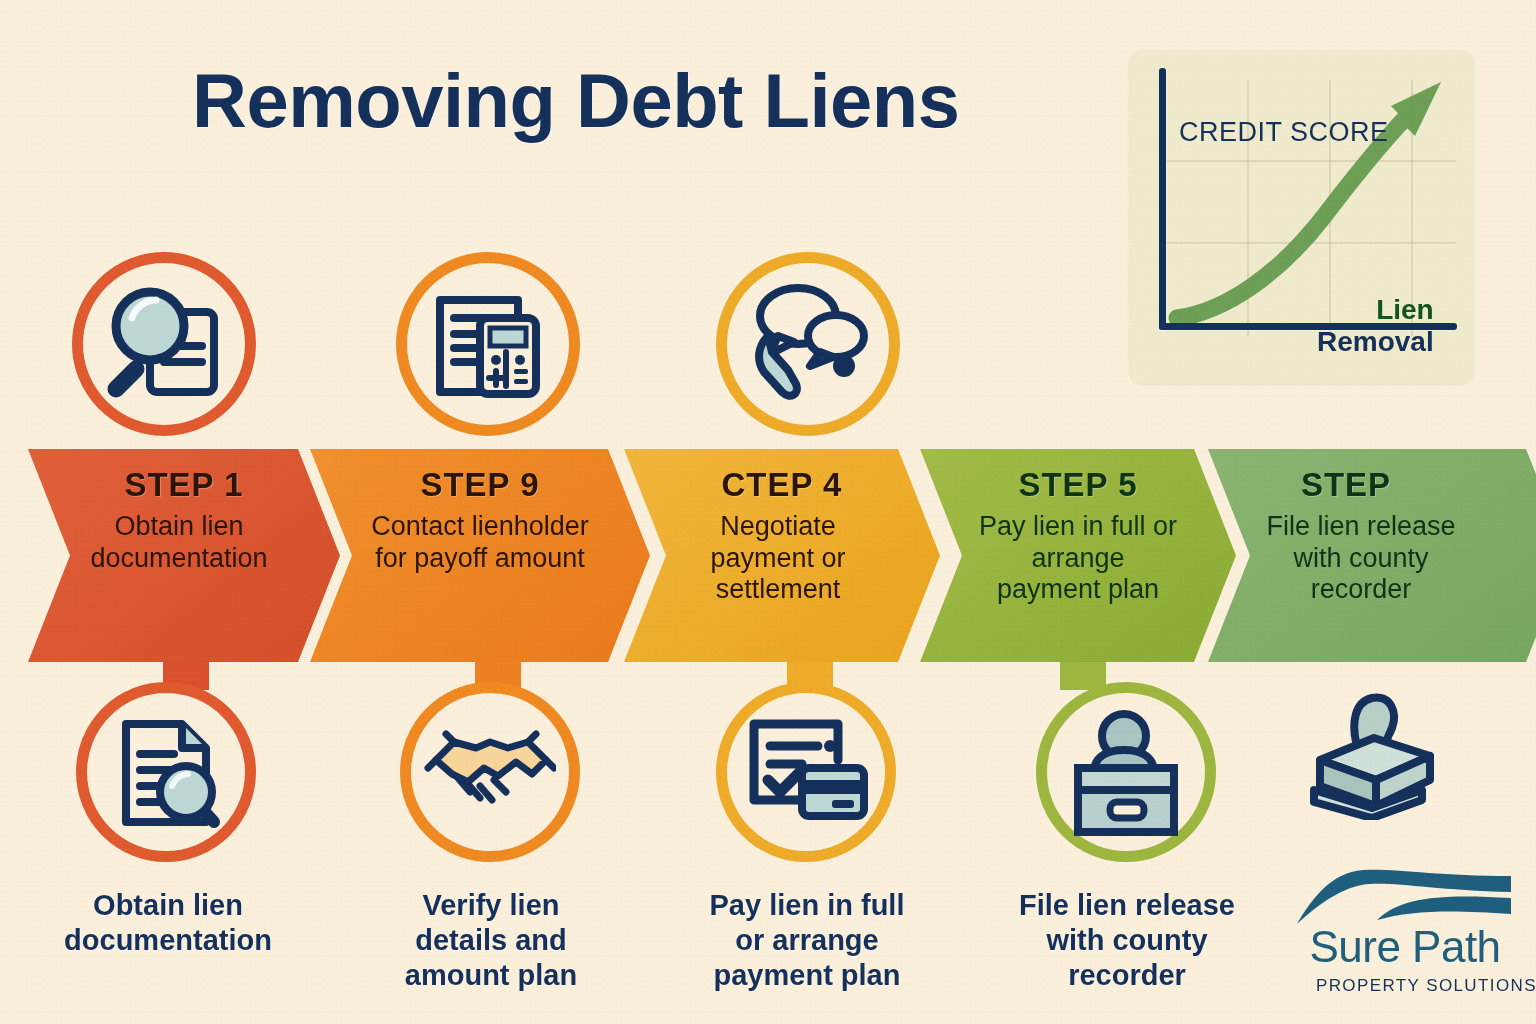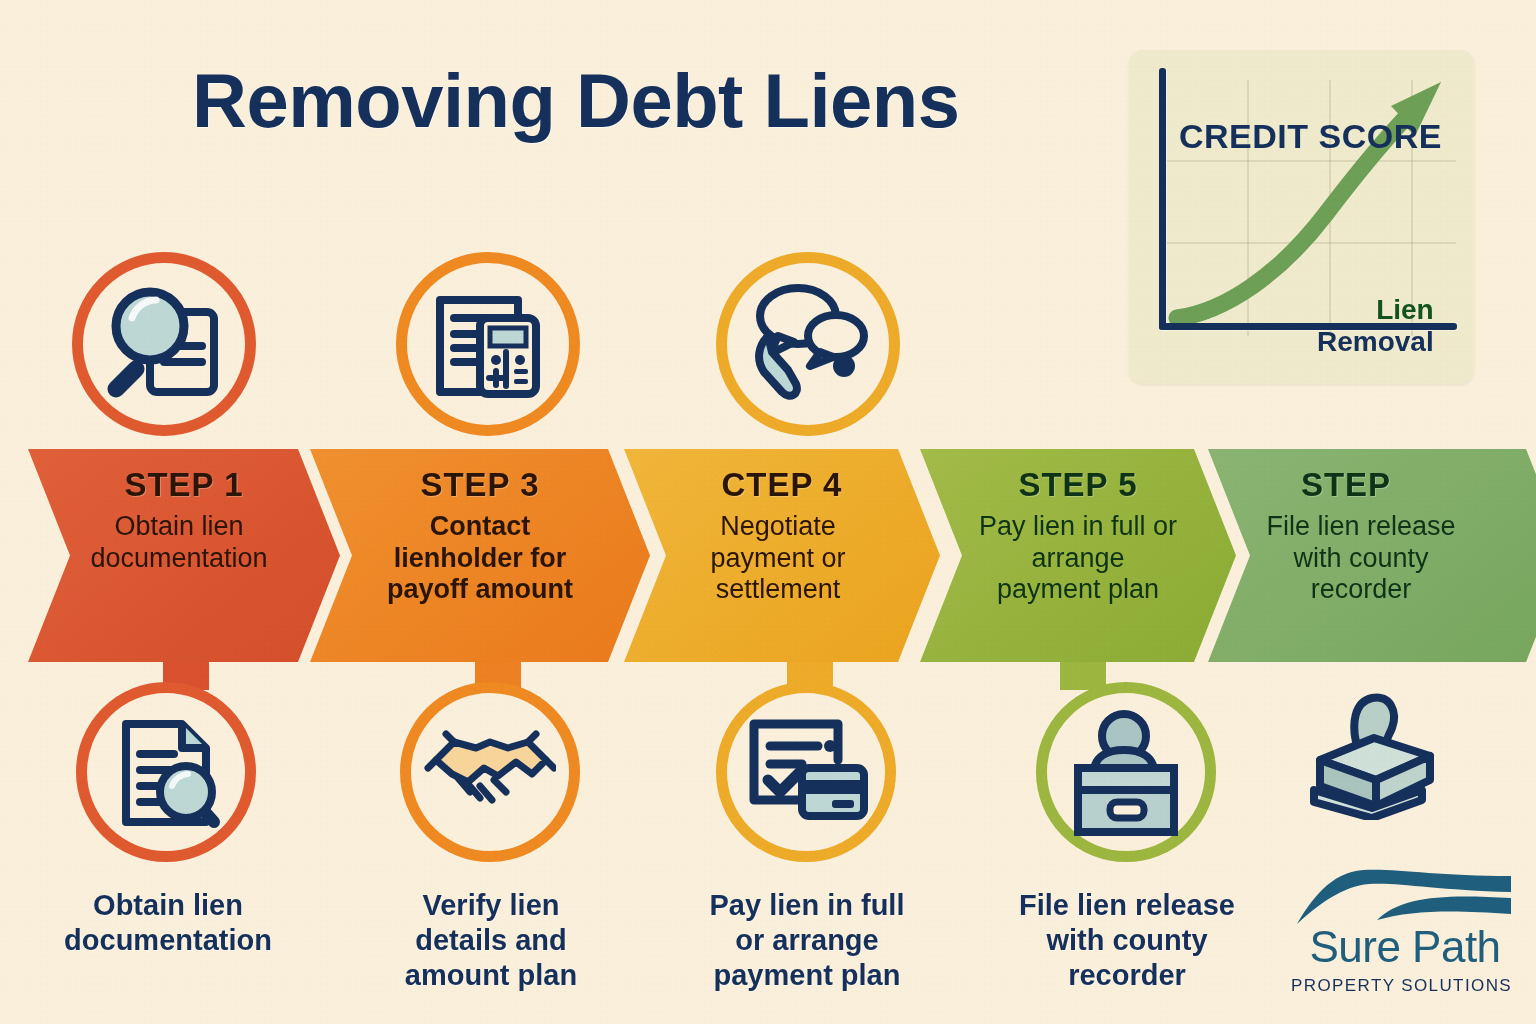--- a/index.html
+++ b/index.html
@@ -79,22 +79,22 @@
     position: absolute;
     left: 30px; top: 273px;
     width: 298px; height: 7px;
     background: #16305c;
     border-radius: 3px;
     box-shadow: 1px 1px 0 rgba(255,255,255,.4);
   }
   #chart-ylabel {
     position: absolute;
     left: 50px; top: 67px;
-    font-size: 34px;
-    font-weight: bold;
+    font-size: 27px;
+    font-weight: normal;
     line-height: 1.14;
     color: #16305c;
     letter-spacing: .5px;
   }
   #chart-annot {
     position: absolute;
     left: 200px; top: 244px;
     font-size: 28px;
     font-weight: bold;
     line-height: 1.13;
@@ -174,23 +174,23 @@
     position: absolute;
     left: 0; top: 56px;
     width: 240px;
     text-align: center;
     font-size: 44px;
     color: #1f5f7d;
     letter-spacing: -0.5px;
   }
   #logo-tag {
     position: absolute;
-    left: 6px; top: 110px;
+    left: 12px; top: 110px;
     width: 240px;
-    text-align: left;
+    text-align: right;
     font-size: 17px;
     color: #16305c;
     letter-spacing: 1.4px;
   }
 </style>
 </head>
 <body>
 
 <div id="canvas">
 
@@ -268,22 +268,22 @@
   </svg>
 
   <div id="band">
 
     <div class="chev" style="left:28px; width:312px; background:linear-gradient(140deg,#e0603a 0%,#d44e2a 100%);">
       <div class="steplabel dark-brown">STEP 1</div>
       <div class="steptext dark-brown" style="padding:0 58px 0 48px;">Obtain lien documentation</div>
     </div>
 
     <div class="chev" style="left:310px; width:340px; background:linear-gradient(140deg,#f0902e 0%,#ea7a1c 100%);">
-      <div class="steplabel dark-brown">STEP 3</div>
-      <div class="steptext dark-brown" style="padding:0 52px 0 52px;font-weight:bold;">Contact lienholder for payoff amount</div>
+      <div class="steplabel dark-brown">STEP 9</div>
+      <div class="steptext dark-brown" style="padding:0 52px 0 52px;">Contact lienholder for payoff amount</div>
     </div>
 
     <div class="chev" style="left:624px; width:316px; background:linear-gradient(140deg,#f0b63a 0%,#eaa31e 100%);">
       <div class="steplabel dark-brown">CTEP 4</div>
       <div class="steptext dark-brown" style="padding:0 66px 0 58px;">Negotiate payment or settlement</div>
     </div>
 
     <div class="chev" style="left:920px; width:316px; background:linear-gradient(140deg,#a3bb48 0%,#8aab34 100%);">
       <div class="steplabel dark-green">STEP 5</div>
       <div class="steptext dark-green" style="padding:0 56px 0 56px;">Pay lien in full or arrange payment plan</div>

